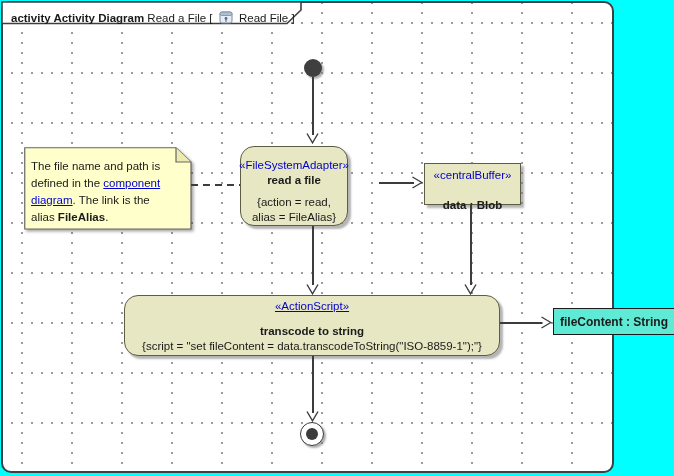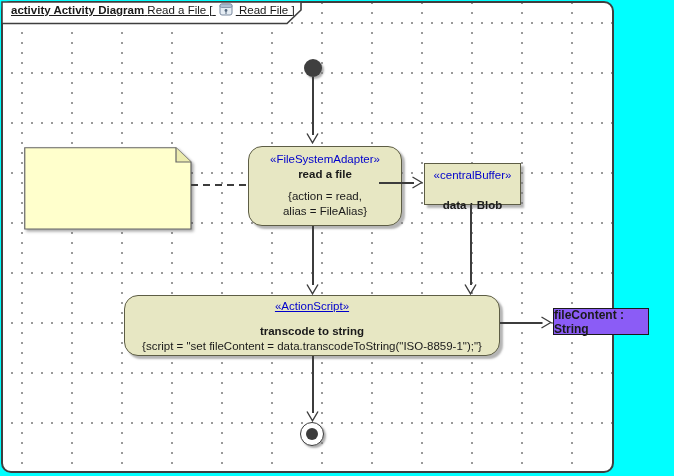--- a/index.html
+++ b/index.html
@@ -6,21 +6,21 @@
   .stage{position:relative;width:674px;height:476px;background:#00FFFF;overflow:hidden;
          font-family:"Liberation Sans",sans-serif;color:#1a1a1a;}
   .frame{position:absolute;left:1px;top:1px;width:609px;height:468px;background:#ffffff;
          border:2px solid #3f3f3f;border-radius:10px;
          background-image:
            radial-gradient(circle,#9a9a9a 0.8px,rgba(0,0,0,0) 1.2px),
            radial-gradient(circle,#9a9a9a 0.8px,rgba(0,0,0,0) 1.2px);
          background-size:10px 50px,50px 10px;
          background-position:4px 45px,44px 5px;}
   .tab{position:absolute;left:1px;top:1px;width:304px;height:24px;}
-  .tab-text{position:absolute;left:10px;top:2px;font-size:11.5px;white-space:nowrap;text-decoration:underline;}
+  .tab-text{position:absolute;left:10px;top:10px;font-size:11.5px;white-space:nowrap;}
   .b{font-weight:bold;}
   .dg-icon{display:inline-block;vertical-align:-2px;margin:0 3px;}
   .node{position:absolute;background:#E7E7C3;border:1.5px solid #5d5d45;
         box-shadow:3px 3px 2px rgba(120,120,120,.55);text-align:center;font-size:11.5px;
         display:flex;flex-direction:column;align-items:center;box-sizing:border-box;}
   .rounded{border-radius:14px;}
   .stereo{color:#0000CC;}
   .pre{white-space:pre-line;line-height:15px;}
   .vline{position:absolute;width:1.5px;background:#3c3c3c;}
   .hline{position:absolute;height:1.5px;background:#3c3c3c;}
@@ -29,21 +29,21 @@
   .ah{position:absolute;}
   .initial{position:absolute;width:18px;height:18px;border-radius:50%;background:#3f3f3f;
            box-shadow:2px 2px 2px rgba(120,120,120,.6);}
   .final-outer{position:absolute;left:300px;top:422px;width:22px;height:22px;border-radius:50%;
            background:#fff;border:1.5px solid #3c3c3c;box-shadow:2px 2px 2px rgba(120,120,120,.6);
            display:flex;align-items:center;justify-content:center;}
   .final-inner{width:12px;height:12px;border-radius:50%;background:#3c3c3c;}
   .note-svg{position:absolute;left:24px;top:147px;filter:drop-shadow(2.5px 2.5px 1.5px rgba(0,0,0,.35));}
   .note-text{position:absolute;left:31px;top:158px;width:142px;font-size:11.5px;line-height:17px;}
   .link{color:#0000CC;text-decoration:underline;cursor:pointer;}
-  .pin{position:absolute;left:553px;top:308px;width:96px;height:27px;background:#8b5cf6;
+  .pin{position:absolute;left:553px;top:308px;width:122px;height:27px;background:#5eead4;
        border:1.5px solid #1a1a1a;font-weight:bold;font-size:12px;z-index:6;box-sizing:border-box;
        display:flex;align-items:center;justify-content:center;}
 </style>
 </head>
 <body>
 
 <div class="stage">
   <div class="frame"></div>
 
   <div class="tab">
@@ -67,24 +67,27 @@
 
   <div class="vline" style="left:312px;top:77px;height:58px;"></div>
   <svg class="ah" style="left:306px;top:133px;" width="13" height="11">
     <path d="M1,0.5 L6.5,9.8 L12,0.5" fill="none" stroke="#3c3c3c" stroke-width="1.4"></path>
   </svg>
 
   <svg class="note-svg" width="170" height="84">
     <path d="M0.75,0.75 H152 L167,15 V82 H0.75 Z" fill="#FFFFCC" stroke="#666666" stroke-width="1.2"></path>
     <path d="M152,0.75 L152,15 H167" fill="#ECECAF" stroke="#666666" stroke-width="1.2"></path>
   </svg>
+  <div class="note-text">
+    <span>The file name and path is defined in the </span><span class="link">component diagram</span><span>. The link is the alias </span><span class="b">FileAlias</span><span>.</span>
+  </div>
 
   <div class="dash" style="left:191px;top:184px;width:57px;"></div>
 
-  <div class="node rounded" style="left:248px;top:146px;width:154px;height:80px;">
+  <div class="node rounded" style="left:240px;top:146px;width:108px;height:80px;justify-content:flex-end;">
     <div class="stereo" style="margin-top:6px;">«FileSystemAdapter»</div>
     <div class="b" style="margin-top:3px;">read a file</div>
     <div class="pre" style="margin-top:9px;">{action = read,
 alias = FileAlias}</div>
   </div>
 
   <div class="hline" style="left:379px;top:182px;width:35px;"></div>
   <svg class="ah" style="left:412px;top:176px;" width="11" height="13">
     <path d="M0.5,1 L9.8,6.5 L0.5,12" fill="none" stroke="#3c3c3c" stroke-width="1.4"></path>
   </svg>

